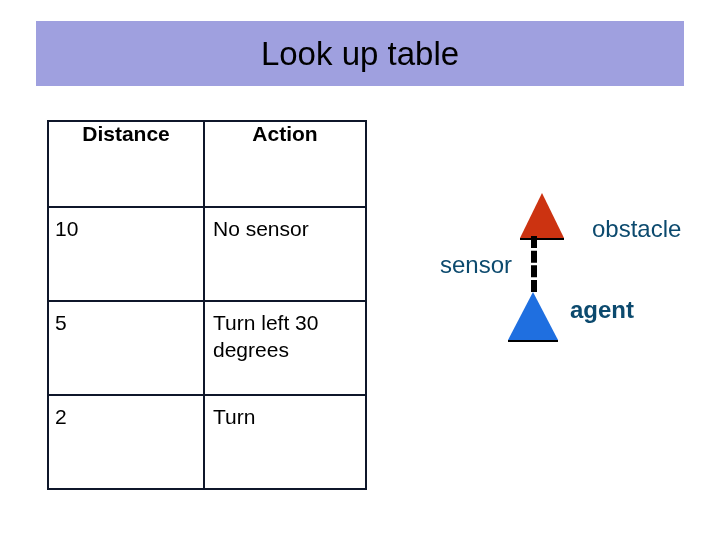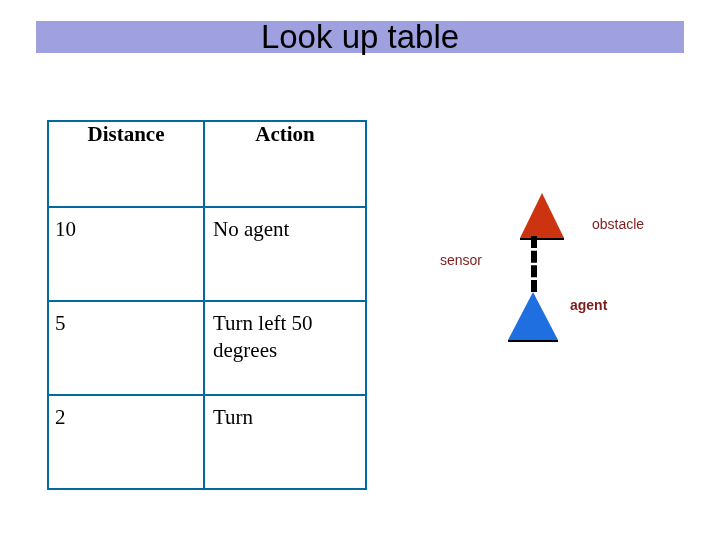--- a/index.html
+++ b/index.html
@@ -23,24 +23,24 @@
     width: 720px;
     height: 540px;
   }
 
   
   .title-banner {
     position: absolute;
     left: 36px;
     top: 21px;
     width: 648px;
-    height: 32px;
+    height: 65px;
     background: #9fa0df;
     display: flex;
-    align-items: flex-end;
+    align-items: center;
     justify-content: center;
   }
   .title-text {
     font-size: 33px;
     line-height: 1;
     color: #000000;
     letter-spacing: 0px;
     white-space: nowrap;
     font-weight: 400;
   }
@@ -50,25 +50,24 @@
     position: absolute;
     left: 47px;
     top: 120px;
     width: 318px;
     height: 370px;
     border-collapse: collapse;
     table-layout: fixed;
   }
   .lookup-table td,
   .lookup-table th {
-    border: 2px solid #0369a1;
+    border: 2px solid #0f172a;
     padding: 0;
     vertical-align: top;
     font-weight: 400;
-    font-family: Liberation Serif, serif;
   }
   .lookup-table col.c-distance { width: 156px; }
   .lookup-table col.c-action   { width: 162px; }
 
   .hdr-cell {
     height: 84px;
     text-align: center;
     vertical-align: middle;
   }
   .hdr-label {
@@ -142,23 +141,23 @@
     position: absolute;
     left: 121px;
     top: 51px;
     width: 0;
     height: 56px;
     border-left: 6px dashed #000000;
   }
 
   .diag-label {
     position: absolute;
-    font-size: 14px;
+    font-size: 24px;
     line-height: 1;
-    color: #7f1d1d;
+    color: #0c4a6e;
     white-space: nowrap;
   }
   .label-obstacle {
     left: 182px;
     top: 32px;
   }
   .label-sensor {
     left: 30px;
     top: 68px;
   }
@@ -191,29 +190,29 @@
           <span class="hdr-label">Action</span>
         </th>
       </tr>
     </thead>
     <tbody>
       <tr>
         <td class="body-cell">
           <span class="cell-inner">10</span>
         </td>
         <td class="body-cell">
-          <span class="cell-inner action">No agent</span>
+          <span class="cell-inner action">No sensor</span>
         </td>
       </tr>
       <tr>
         <td class="body-cell">
           <span class="cell-inner">5</span>
         </td>
         <td class="body-cell">
-          <span class="cell-inner action">Turn left 50 degrees</span>
+          <span class="cell-inner action">Turn left 30 degrees</span>
         </td>
       </tr>
       <tr>
         <td class="body-cell">
           <span class="cell-inner">2</span>
         </td>
         <td class="body-cell">
           <span class="cell-inner action">Turn</span>
         </td>
       </tr>

